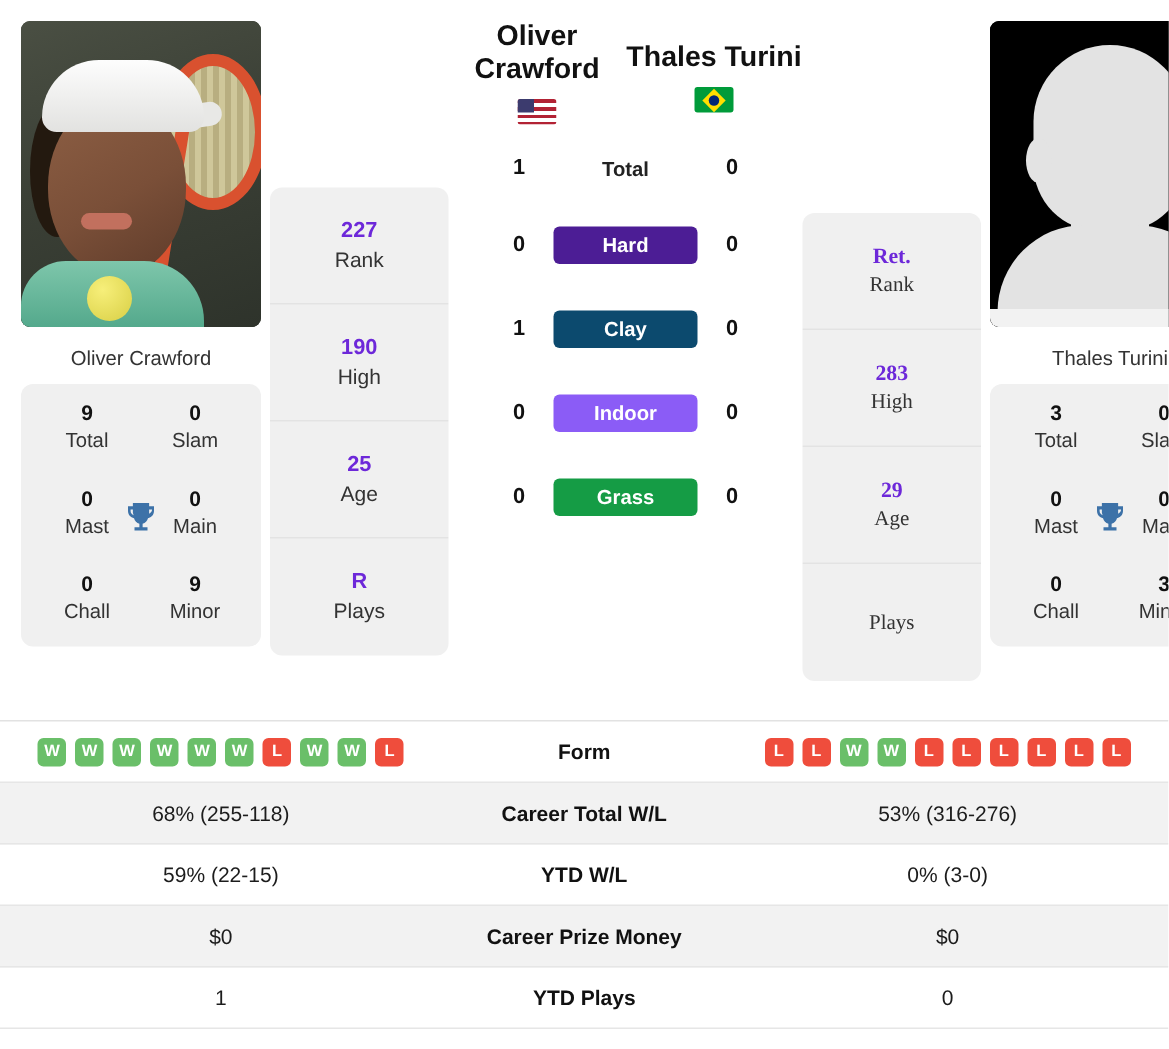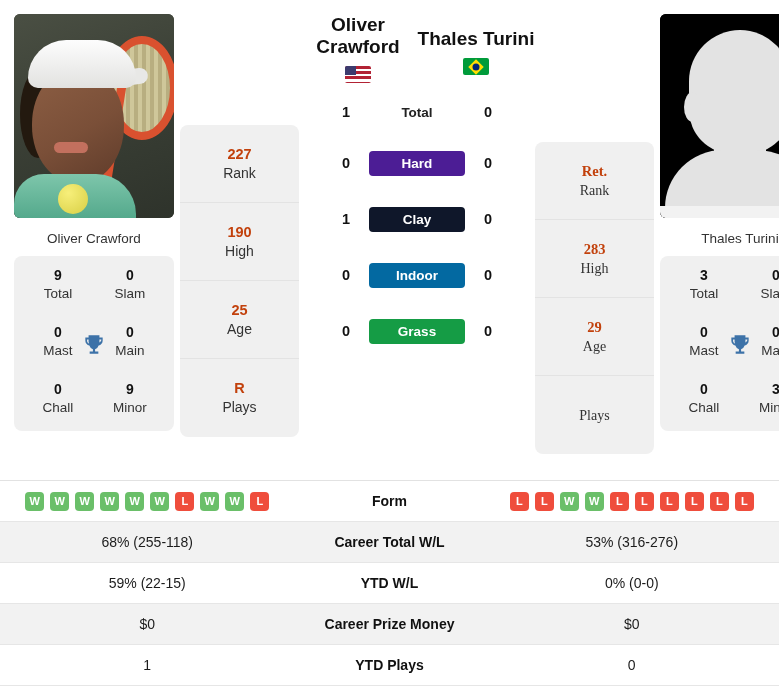--- a/index.html
+++ b/index.html
@@ -86,21 +86,21 @@
     width:26px; height:26px;
   }
 
   
   .rank-card { background:#f0f0f0; border-radius:8px; overflow:hidden; }
   .rank-row {
     height:78px; display:flex; flex-direction:column; align-items:center; justify-content:center;
     border-bottom:1px solid #e3e3e3;
   }
   .rank-row:last-child { border-bottom:none; }
-  .rank-val { font-size:14.5px; font-weight:bold; color:#c2410c; line-height:1.4; min-height:1px; }
+  .rank-val { font-size:14.5px; font-weight:bold; color:#6d28d9; line-height:1.4; min-height:1px; }
   .rank-lab { font-size:14px; color:#333; line-height:1.4; }
 
   
   .center-head { display:flex; justify-content:space-between; align-items:flex-start; }
   .name-block { width:118px; text-align:center; }
   .pname { font-size:19px; font-weight:bold; color:#111; line-height:1.16; }
   .flag { margin-top:8px; display:inline-block; width:26px; height:17px; border-radius:2px;
           overflow:hidden; position:relative; vertical-align:middle; }
 
   
@@ -245,26 +245,26 @@
           <div class="spill plain">Total</div>
           <div class="snum">0</div>
         </div>
         <div class="srow">
           <div class="snum">0</div>
           <div class="spill" style="background:#4c1d95">Hard</div>
           <div class="snum">0</div>
         </div>
         <div class="srow">
           <div class="snum">1</div>
-          <div class="spill" style="background:#0f172a">Clay</div>
+          <div class="spill" style="background:#0c4a6e">Clay</div>
           <div class="snum">0</div>
         </div>
         <div class="srow">
           <div class="snum">0</div>
-          <div class="spill" style="background:#0369a1">Indoor</div>
+          <div class="spill" style="background:#8b5cf6">Indoor</div>
           <div class="snum">0</div>
         </div>
         <div class="srow">
           <div class="snum">0</div>
           <div class="spill" style="background:#159C45">Grass</div>
           <div class="snum">0</div>
         </div>
       </div>
     </div>
 
@@ -371,21 +371,21 @@
 
     <div class="trow alt">
       <div class="tleft">68% (255-118)</div>
       <div class="tmid">Career Total W/L</div>
       <div class="tright">53% (316-276)</div>
     </div>
 
     <div class="trow">
       <div class="tleft">59% (22-15)</div>
       <div class="tmid">YTD W/L</div>
-      <div class="tright">0% (0-0)</div>
+      <div class="tright">0% (3-0)</div>
     </div>
 
     <div class="trow alt">
       <div class="tleft">$0</div>
       <div class="tmid">Career Prize Money</div>
       <div class="tright">$0</div>
     </div>
 
     <div class="trow">
       <div class="tleft">1</div>

